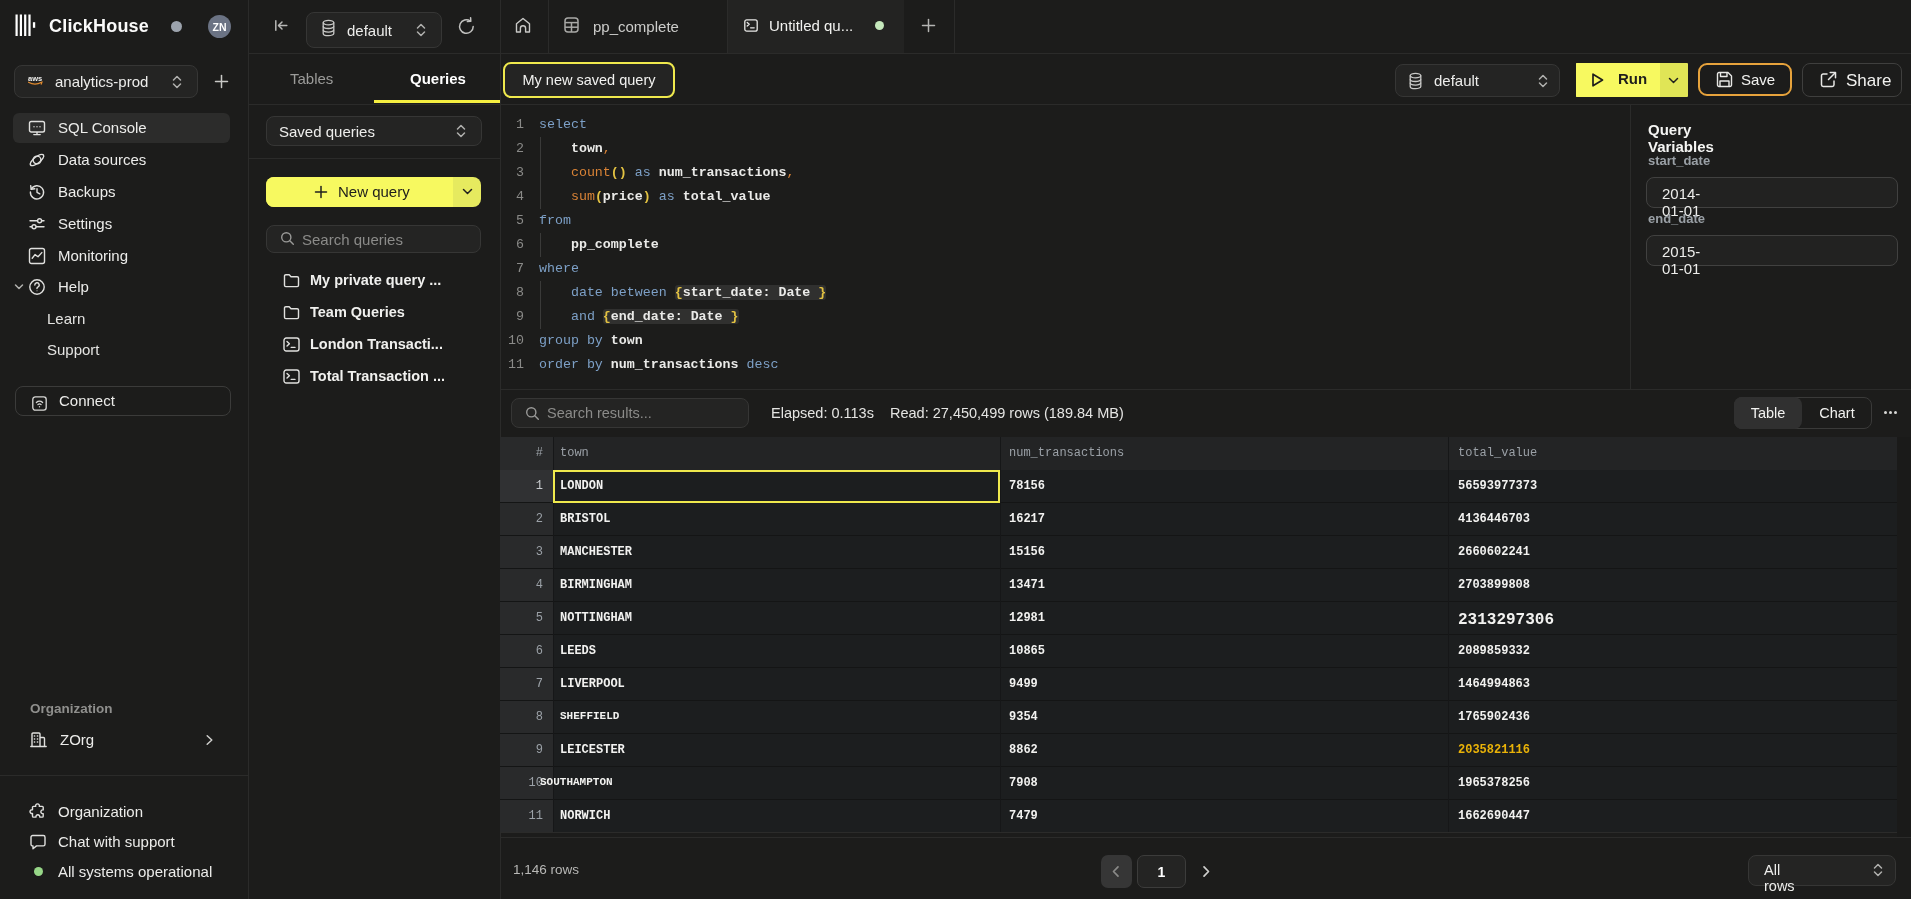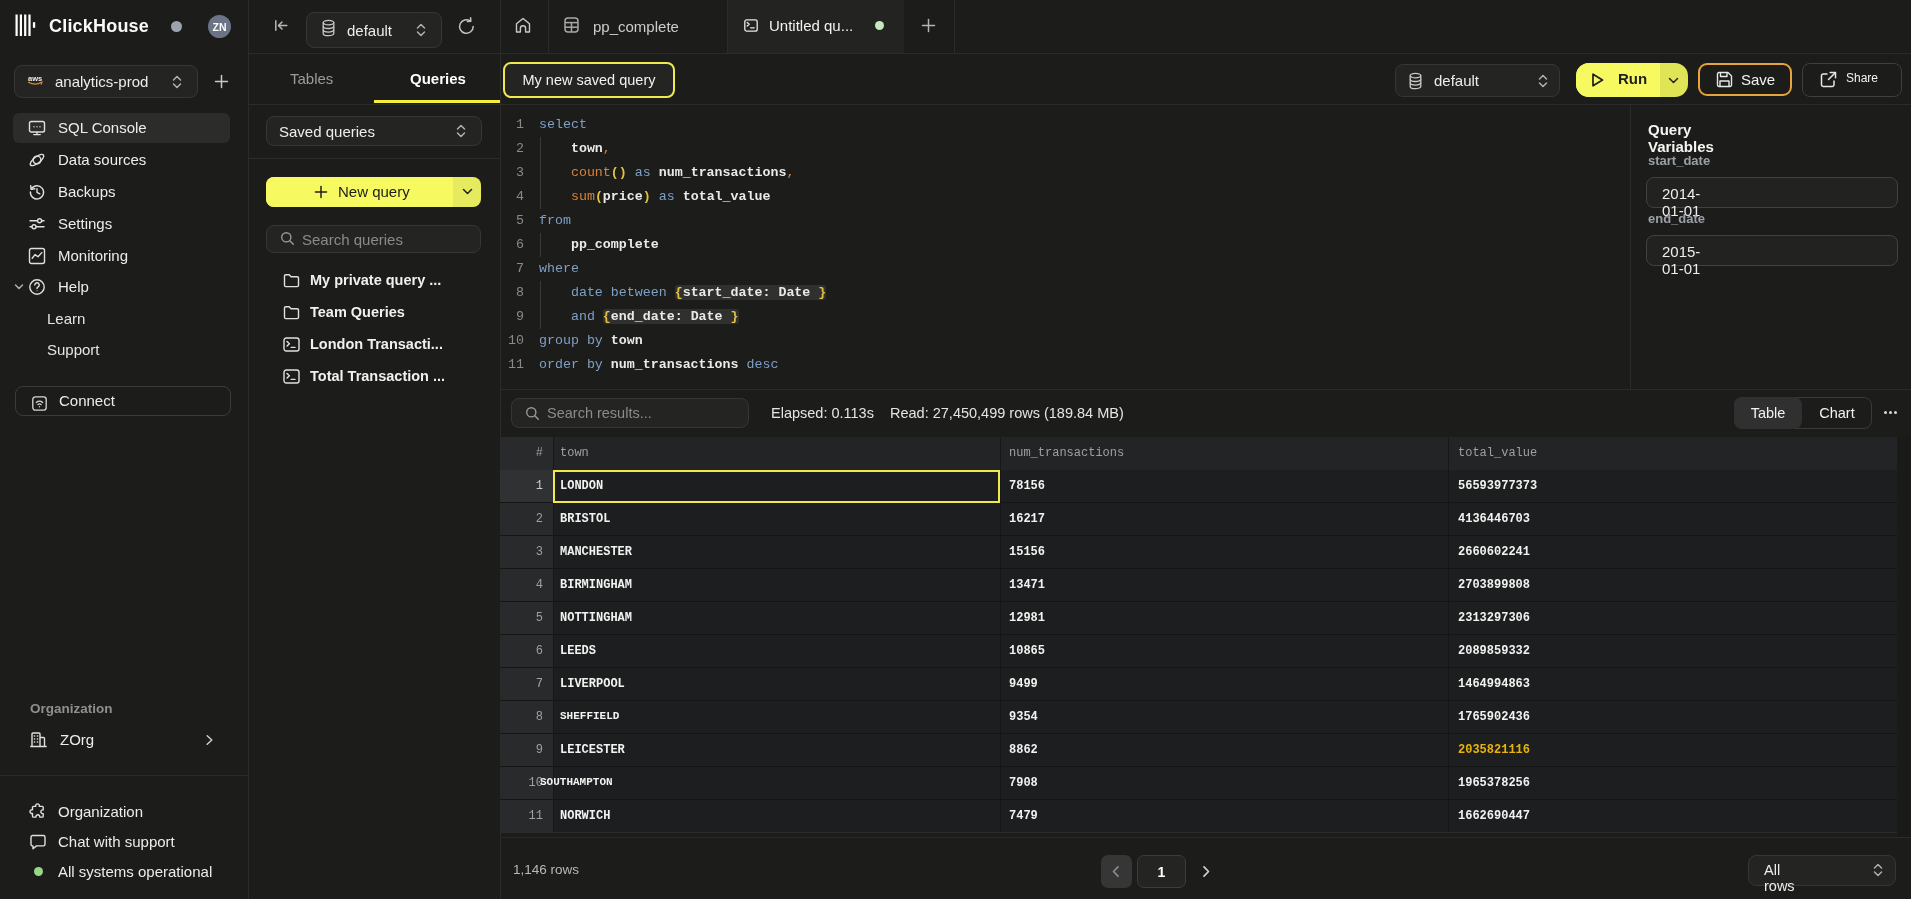--- a/index.html
+++ b/index.html
@@ -265,21 +265,21 @@
   <path d="M2.2 3.6 v3.6 c0 1.27 2.37 2.3 5.3 2.3 s5.3-1.03 5.3-2.3 V3.6"></path>
   <path d="M2.2 7.2 v3.6 c0 1.27 2.37 2.3 5.3 2.3 s5.3-1.03 5.3-2.3 V7.2"></path>
   <path d="M2.2 10.8 v3.6 c0 1.27 2.37 2.3 5.3 2.3 s5.3-1.03 5.3-2.3 V10.8"></path>
 </svg>
 <div class="abs" style="left:1434px;top:72px;font-size:15px;color:#ededeb;">default</div>
 <svg class="abs" style="left:1537px;top:73px;" width="12" height="16" viewBox="0 0 12 16" fill="none" stroke="#b0b0ae" stroke-width="1.5" stroke-linecap="round" stroke-linejoin="round">
   <polyline points="2.5,6 6,2.5 9.5,6"></polyline>
       <polyline points="2.5,10 6,13.5 9.5,10"></polyline>
 </svg>
 
-<div class="abs" style="left:1576px;top:63px;width:112px;height:34px;border-radius:13px;background:#e0e556;overflow:hidden;">
+<div class="abs" style="left:1576px;top:63px;width:112px;height:34px;border-radius:1px;background:#e0e556;overflow:hidden;">
   <div style="position:absolute;left:0;top:0;width:84px;height:34px;background:#f7f960;"></div>
   <svg style="position:absolute;left:14px;top:9px;" width="15" height="16" viewBox="0 0 15 16" fill="none" stroke="#1e1e1c" stroke-width="1.7" stroke-linejoin="round">
         <path d="M3 2.2 L12.5 8 L3 13.8 Z"></path>
       </svg>
   <div style="position:absolute;left:42px;top:7px;font-size:15px;font-weight:600;color:#1e1e1c;">Run</div>
   <svg style="position:absolute;left:92px;top:14px;" width="11" height="8" viewBox="0 0 11 8" fill="none" stroke="#20201e" stroke-width="1.5" stroke-linecap="round" stroke-linejoin="round">
         <polyline points="1.5,1.5 5.5,5.5 9.5,1.5"></polyline>
       </svg>
 </div>
 
@@ -290,21 +290,21 @@
   <path d="M4 15.5 V10 H13 V15.5"></path>
 </svg>
 <div class="abs" style="left:1741px;top:71px;font-size:15px;color:#f2f2f0;">Save</div>
 
 <div class="abs" style="left:1802px;top:63px;width:100px;height:34px;border:1px solid #3f3f3e;border-radius:8px;"></div>
 <svg class="abs" style="left:1820px;top:71px;" width="17" height="17" viewBox="0 0 17 17" fill="none" stroke="#e8e8e6" stroke-width="1.5" stroke-linecap="round" stroke-linejoin="round">
   <path d="M7 3 H3.2 a1.7 1.7 0 0 0 -1.7 1.7 V13.8 a1.7 1.7 0 0 0 1.7 1.7 H12.3 a1.7 1.7 0 0 0 1.7 -1.7 V10"></path>
   <polyline points="10.2,1.5 15.5,1.5 15.5,6.8"></polyline>
   <line x1="15" y1="2" x2="8.5" y2="8.5"></line>
 </svg>
-<div class="abs" style="left:1846px;top:71px;font-size:12px;color:#f2f2f0;">Share</div>
+<div class="abs" style="left:1846px;top:71px;font-size:17px;color:#f2f2f0;">Share</div>
 
 <div id="editor">
       <div class="abs mono" style="left:500px;top:113px;width:24px;text-align:right;font-size:13.3px;color:#8a8a88;line-height:24px;">1</div>
       <div class="abs mono" style="left:539px;top:113px;font-size:13.3px;line-height:24px;white-space:pre;"><span style="color:#7da0c7">select</span></div>
       <div class="abs mono" style="left:500px;top:137px;width:24px;text-align:right;font-size:13.3px;color:#8a8a88;line-height:24px;">2</div>
       <div class="abs mono" style="left:539px;top:137px;font-size:13.3px;line-height:24px;white-space:pre;">    <span style="color:#eaeae8;font-weight:700">town</span><span style="color:#d98336">,</span></div>
       <div class="abs mono" style="left:500px;top:161px;width:24px;text-align:right;font-size:13.3px;color:#8a8a88;line-height:24px;">3</div>
       <div class="abs mono" style="left:539px;top:161px;font-size:13.3px;line-height:24px;white-space:pre;">    <span style="color:#d98336">count</span><span style="color:#e3c242;font-weight:700">()</span> <span style="color:#7da0c7">as</span> <span style="color:#eaeae8;font-weight:700">num_transactions</span><span style="color:#d98336">,</span></div>
       <div class="abs mono" style="left:500px;top:185px;width:24px;text-align:right;font-size:13.3px;color:#8a8a88;line-height:24px;">4</div>
       <div class="abs mono" style="left:539px;top:185px;font-size:13.3px;line-height:24px;white-space:pre;">    <span style="color:#d98336">sum</span><span style="color:#e3c242;font-weight:700">(</span><span style="color:#eaeae8;font-weight:700">price</span><span style="color:#e3c242;font-weight:700">)</span> <span style="color:#7da0c7">as</span> <span style="color:#eaeae8;font-weight:700">total_value</span></div>
@@ -387,21 +387,21 @@
       <div class="abs mono" style="left:500px;top:578px;width:43px;text-align:right;font-size:12px;color:#9ba1a7;">4</div>
       <div class="abs mono" style="left:560px;top:578px;font-size:12px;font-weight:700;color:#f2f2f0;">BIRMINGHAM</div>
       <div class="abs mono" style="left:1009px;top:578px;font-size:12px;font-weight:700;color:#f2f2f0;">13471</div>
       <div class="abs mono" style="left:1458px;top:578px;font-size:12px;font-weight:700;color:#f2f2f0;">2703899808</div>
       <div class="abs" style="left:500px;top:602px;width:1397px;height:32px;background:#1c1e1f;"></div>
       <div class="abs" style="left:500px;top:602px;width:53px;height:32px;background:#292a2b;"></div>
       <div class="abs" style="left:500px;top:634px;width:1397px;height:1px;background:#141515;"></div>
       <div class="abs mono" style="left:500px;top:611px;width:43px;text-align:right;font-size:12px;color:#9ba1a7;">5</div>
       <div class="abs mono" style="left:560px;top:611px;font-size:12px;font-weight:700;color:#f2f2f0;">NOTTINGHAM</div>
       <div class="abs mono" style="left:1009px;top:611px;font-size:12px;font-weight:700;color:#f2f2f0;">12981</div>
-      <div class="abs mono" style="left:1458px;top:611px;font-size:12px;font-weight:700;color:#f2f2f0;">2313297306</div>
+      <div class="abs mono" style="left:1458px;top:611px;font-size:16px;font-weight:700;color:#f2f2f0;">2313297306</div>
       <div class="abs" style="left:500px;top:635px;width:1397px;height:32px;background:#1c1e1f;"></div>
       <div class="abs" style="left:500px;top:635px;width:53px;height:32px;background:#292a2b;"></div>
       <div class="abs" style="left:500px;top:667px;width:1397px;height:1px;background:#141515;"></div>
       <div class="abs mono" style="left:500px;top:644px;width:43px;text-align:right;font-size:12px;color:#9ba1a7;">6</div>
       <div class="abs mono" style="left:560px;top:644px;font-size:12px;font-weight:700;color:#f2f2f0;">LEEDS</div>
       <div class="abs mono" style="left:1009px;top:644px;font-size:12px;font-weight:700;color:#f2f2f0;">10865</div>
       <div class="abs mono" style="left:1458px;top:644px;font-size:12px;font-weight:700;color:#f2f2f0;">2089859332</div>
       <div class="abs" style="left:500px;top:668px;width:1397px;height:32px;background:#1c1e1f;"></div>
       <div class="abs" style="left:500px;top:668px;width:53px;height:32px;background:#292a2b;"></div>
       <div class="abs" style="left:500px;top:700px;width:1397px;height:1px;background:#141515;"></div>

